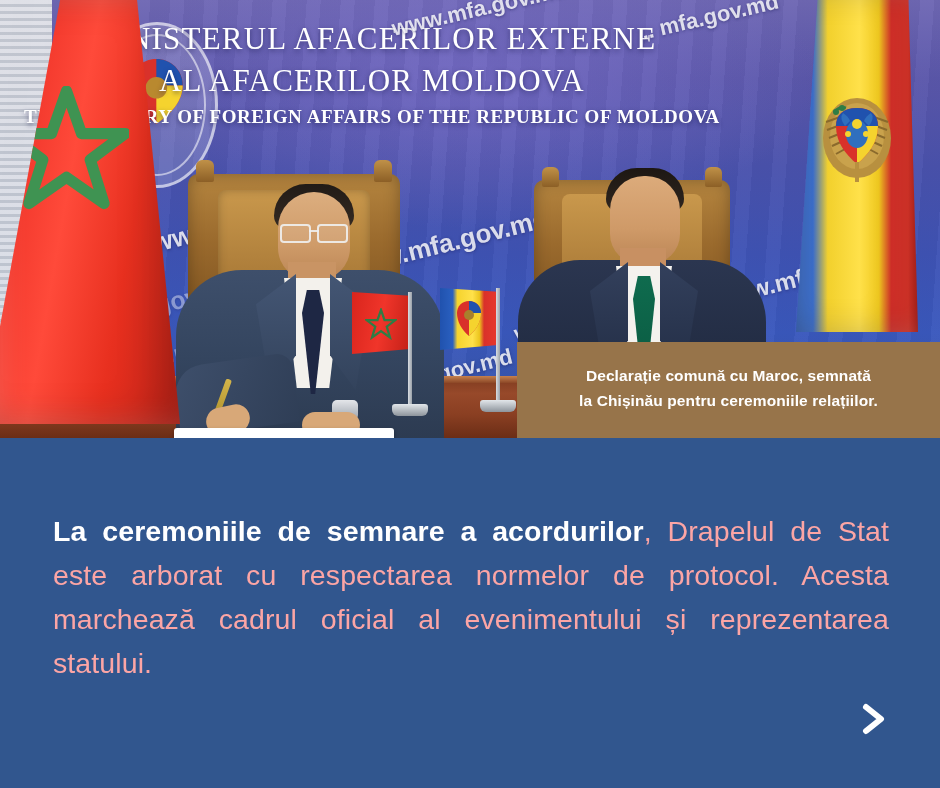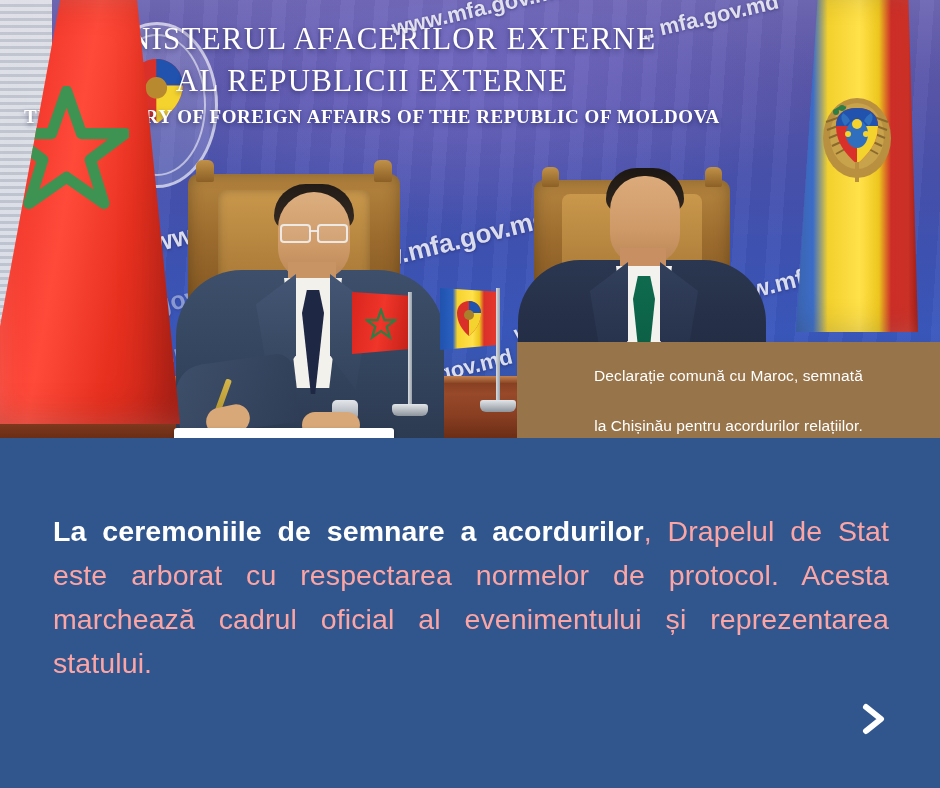--- a/index.html
+++ b/index.html
@@ -371,26 +371,25 @@
     display: flex;
     flex-direction: column;
     align-items: center;
     justify-content: center;
     box-sizing: border-box;
     padding: 6px 14px 10px 14px;
   }
   .caption-line {
     color: #ffffff;
     font-size: 15.5px;
-    font-weight: 400;
+    font-weight: 700;
     line-height: 25px;
     letter-spacing: .1px;
     text-align: center;
     white-space: nowrap;
-    margin-top: 25px;
   }
 
   
   .panel {
     position: absolute;
     left: 0;
     top: 438px;
     width: 940px;
     height: 350px;
     background: #31568E;
@@ -445,21 +444,21 @@
           <path d="M22 2 C34 2 44 11 44 24 C44 37 34 48 22 56 C10 48 0 37 0 24 C0 11 10 2 22 2 Z" fill="#d9312a"></path>
           <path d="M22 2 C34 2 44 11 44 24 L22 24 Z" fill="#2052ae"></path>
           <path d="M22 24 L44 24 C44 37 34 48 22 56 Z" fill="#f5d32e"></path>
           <circle cx="22" cy="26" r="9" fill="#b9892f"></circle>
         </g>
       </svg>
     </div>
 
     <div class="banner-text">
       <div class="banner-l1">MINISTERUL AFACERILOR EXTERNE</div>
-      <div class="banner-l2">AL REPUBLICII EXTERNE</div>
+      <div class="banner-l2">AL AFACERILOR MOLDOVA</div>
       <div class="banner-l3">THE MINISTRY OF FOREIGN AFFAIRS OF THE REPUBLIC OF MOLDOVA</div>
     </div>
 
     <div class="wm wm-a">www.mfa.gov.md</div>
     <div class="wm wm-b">.. mfa.gov.md</div>
     <div class="wm wm-c">www.mfa.gov.md</div>
     <div class="wm wm-d">www.mfa.gov.md</div>
     <div class="wm wm-e">www.mfa.gov.md</div>
     <div class="wm wm-f">www.mfa.gov.md</div>
     <div class="wm wm-g">www.mfa.gov.md</div>
@@ -574,21 +573,21 @@
           <path d="M14 30 q6 -6 12 -4" stroke="#2e7d45" stroke-width="3" fill="none"></path>
           <circle cx="16" cy="30" r="3" fill="#2e7d45"></circle>
           <circle cx="22" cy="26" r="3" fill="#2e7d45"></circle>
           <rect x="35" y="80" width="4" height="20" fill="#b8903f"></rect>
         </svg>
       </div>
     </div>
 
     <div class="caption-box">
       <div class="caption-line">Declarație comună cu Maroc, semnată</div>
-      <div class="caption-line">la Chișinău pentru acordurilor relațiilor.</div>
+      <div class="caption-line">la Chișinău pentru ceremoniile relațiilor.</div>
     </div>
 
   </div>
 
   <div class="panel">
     <p class="panel-body">
       <span class="lead">La ceremoniile de semnare a acordurilor</span><span class="rest">, Drapelul de Stat este arborat cu respectarea normelor de protocol. Acesta marchează cadrul oficial al evenimentului și reprezentarea statului.</span>
     </p>
 
     <div class="next-arrow" role="button" aria-label="Next">

